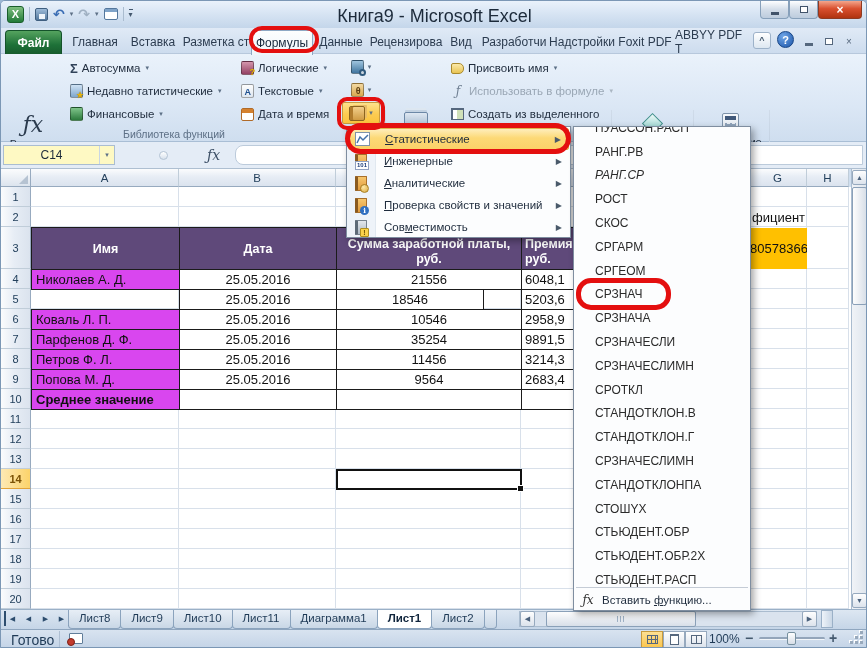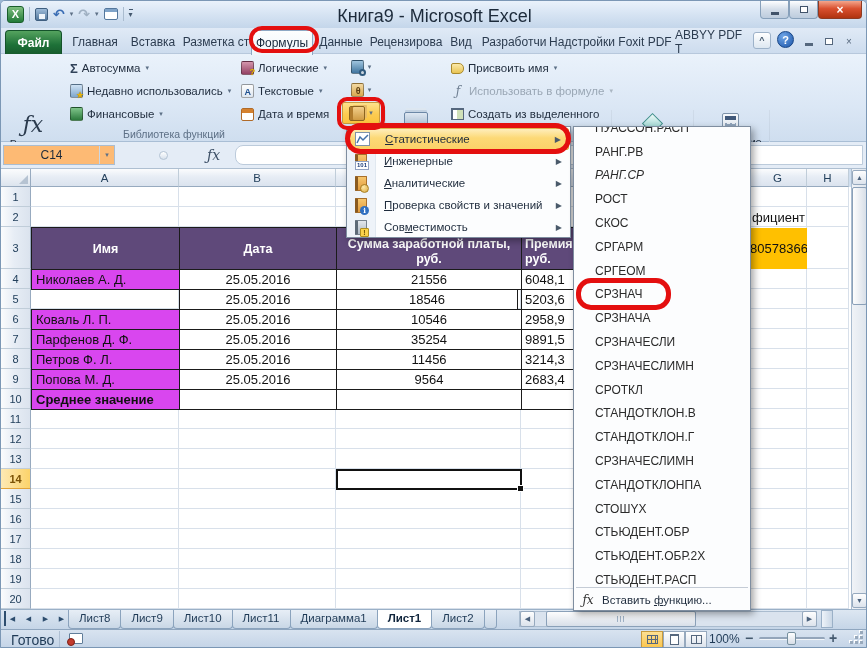--- a/index.html
+++ b/index.html
@@ -63,21 +63,21 @@
 .ic-tag{width:13px;height:11px;background:linear-gradient(#fbe9a9,#e8c454);border:1px solid #a98a2e;border-radius:2px 5px 5px 2px;flex:none;}
 .ic-fxs{font-family:"DejaVu Serif",serif;font-style:italic;font-size:12px;color:#6f7f92;width:14px;text-align:center;flex:none;}
 .ic-gridsel{width:13px;height:12px;border:1px solid #55677d;background:linear-gradient(90deg,#fff 50%,#cfe0b8 50%);box-shadow:inset 0 6px 0 -5px #55677d,inset 6px 0 0 -5px #55677d;flex:none;}
 .ic-diamond{width:15px;height:15px;background:linear-gradient(135deg,#effaf8,#7ec9c4);border:1px solid #3e8f89;transform:rotate(45deg);margin-top:4px;position:relative;}
 .ic-diamond i{position:absolute;right:-4px;bottom:-4px;width:0;height:0;border-left:5px solid transparent;border-right:5px solid transparent;border-bottom:9px solid #f5c431;transform:rotate(-45deg);}
 .ic-calc{width:17px;height:20px;background:linear-gradient(#f6f9fc,#dbe3ec);border:1px solid #7e93aa;border-radius:2px;position:relative;margin-top:1px;}
 .ic-calc::before{content:"";position:absolute;left:2px;top:2px;right:2px;height:4px;background:#41597a;}
 .ic-calc::after{content:"";position:absolute;left:2px;top:9px;right:2px;bottom:2px;background:repeating-linear-gradient(0deg,#8fa3ba 0 2px,transparent 2px 4px),repeating-linear-gradient(90deg,#8fa3ba 0 2px,transparent 2px 5px);}
 
 #fbar{position:absolute;left:0;top:141px;width:867px;height:27px;background:#e4ecf6;border-bottom:1px solid #aebfd1;}
-#namebox{position:absolute;left:2px;top:144px;width:112px;height:20px;background:#fdba74;border:1px solid #aabdd1;display:flex;align-items:center;}
+#namebox{position:absolute;left:2px;top:144px;width:112px;height:20px;background:#fef9c3;border:1px solid #aabdd1;display:flex;align-items:center;}
 #namebox .ref{flex:1;text-align:center;font-size:12px;color:#1c2a3a;}
 #namebox .nb-dd{width:15px;height:100%;border-left:1px solid #c9d6e4;display:flex;align-items:center;justify-content:center;font-size:7px;color:#5d7086;}
 .fdot{position:absolute;left:158px;top:150px;width:9px;height:9px;border-radius:50%;background:linear-gradient(#fff,#d7e1ec);border:1px solid #b3c3d4;}
 #fx-label{position:absolute;left:206px;top:146px;font-family:"DejaVu Serif",serif;font-style:italic;font-size:14px;color:#3c4f66;}
 #finput{position:absolute;left:234px;top:144px;width:628px;height:20px;background:#fff;border:1px solid #bccbdb;border-radius:8px 0 0 8px;}
 
 #sheetbg{position:absolute;left:30px;top:186px;width:820px;height:422px;background:#fff;}
 #corner{position:absolute;left:0;top:168px;width:30px;height:18px;background:linear-gradient(#fbfcfd,#dce4ee);border-right:1px solid #97aabf;border-bottom:1px solid #97aabf;}
 #corner::after{content:"";position:absolute;right:2px;bottom:2px;border-left:9px solid transparent;border-bottom:9px solid #b6c3d2;}
 .colhdr{position:absolute;top:168px;height:18px;background:linear-gradient(#fbfcfd,#e7edf5 45%,#dbe3ee);border-right:1px solid #c0cdd9;border-bottom:1px solid #97aabf;display:flex;align-items:center;justify-content:center;font-size:11.5px;color:#23405c;}
@@ -215,21 +215,21 @@
     </div>
     <div class="srow" style="left:66px;top:3px;">
       <span class="ic-sigma">Σ</span>
       <span>Автосумма</span>
       <span class="dd">▾</span>
     </div>
     <div class="srow" style="left:66px;top:26px;">
       <span class="ic-book bg-recent">
           <span class="ovl">★</span>
         </span>
-      <span>Недавно использовались</span>
+      <span>Недавно татистические</span>
       <span class="dd">▾</span>
     </div>
     <div class="srow" style="left:66px;top:49px;">
       <span class="ic-book bg-fin"></span>
       <span>Финансовые</span>
       <span class="dd">▾</span>
     </div>
     <div class="srow" style="left:237px;top:3px;">
       <span class="ic-book bg-log">
           <span class="ovl">?</span>
@@ -665,21 +665,21 @@
     </div>
     <div class="tcell" style="left: 335px; top: 268px; width: 186px; height: 21px;">
       <span>21556</span>
     </div>
     <div class="tcell leftpad" style="left: 520px; top: 268px; width: 121px; height: 21px;">
       <span>6048,1</span>
     </div>
     <div class="tcell" style="left: 178px; top: 288px; width: 158px; height: 21px;">
       <span>25.05.2016</span>
     </div>
-    <div class="tcell" style="left: 335px; top: 288px; width: 182px; height: 21px;">
+    <div class="tcell" style="left: 335px; top: 288px; width: 148px; height: 21px;">
       <span>18546</span>
     </div>
     <div class="tcell leftpad" style="left: 520px; top: 288px; width: 121px; height: 21px;">
       <span>5203,6</span>
     </div>
     <div class="tcell green left" style="left: 30px; top: 308px; width: 149px; height: 21px;">
       <span>Коваль Л. П.</span>
     </div>
     <div class="tcell" style="left: 178px; top: 308px; width: 158px; height: 21px;">
       <span>25.05.2016</span>

